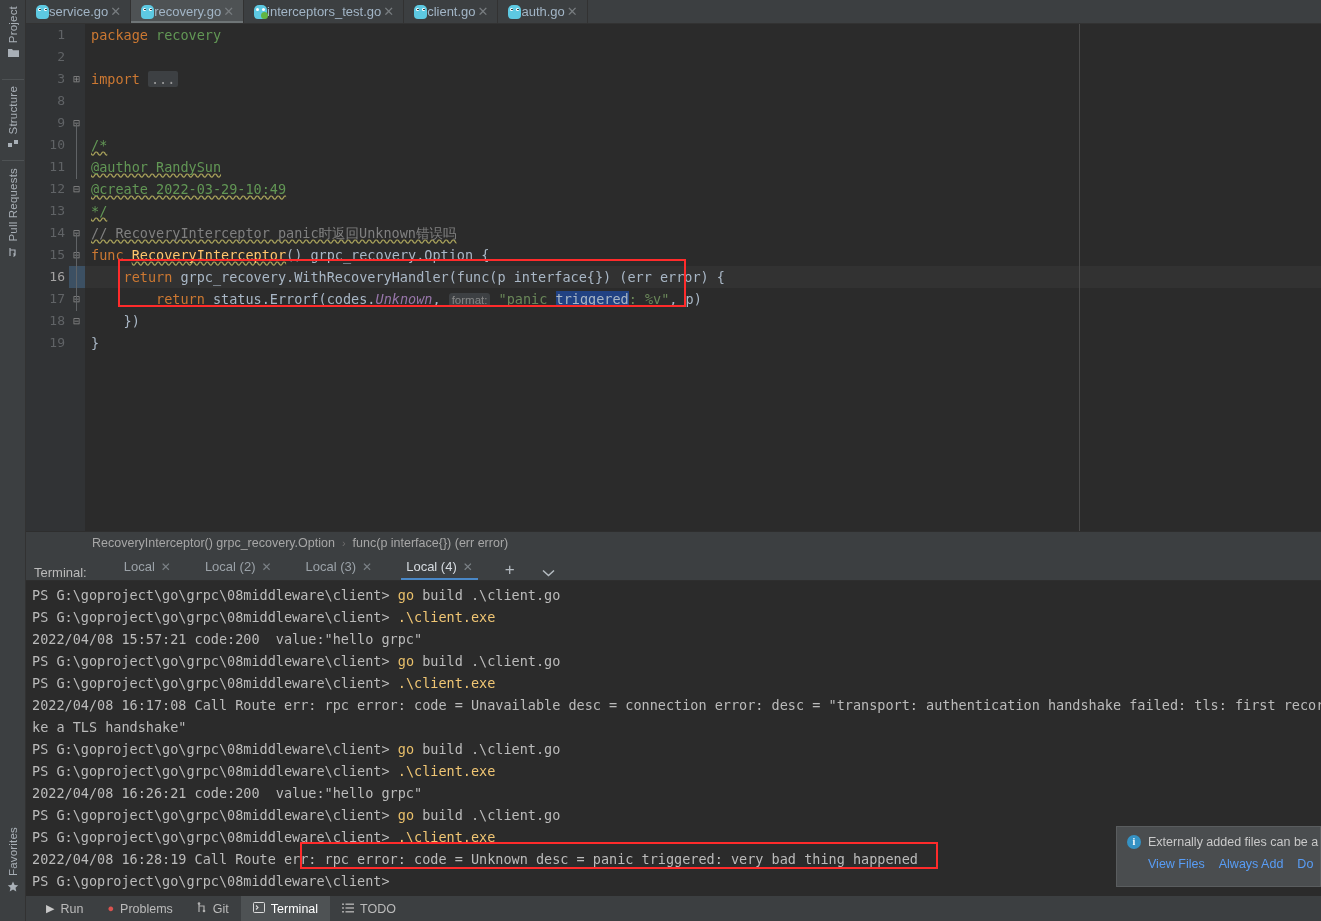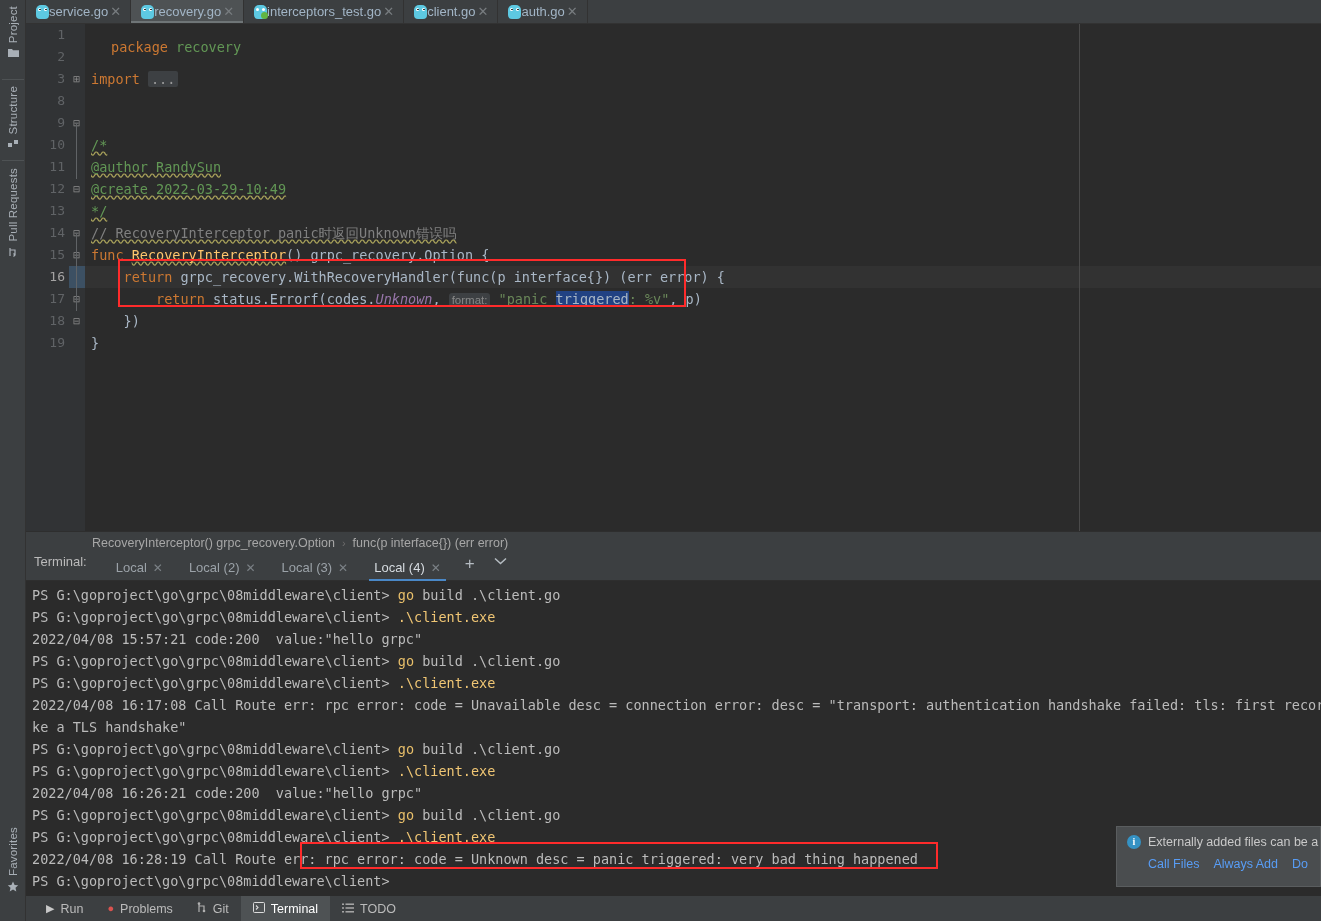--- a/index.html
+++ b/index.html
@@ -134,22 +134,22 @@
     position: absolute; left: 26px; top: 531px; width: 1295px; height: 23px;
     background: #3c3f41; display: flex; align-items: center;
     padding-left: 66px; font-size: 12.5px; color: #a7a7a7; gap: 7px;
     border-top: 1px solid #2e2e2e;
   }
   .crumb-sep { color: #6d6d6d; font-size: 11px; }
 
   
   .term-tabs {
     position: absolute; left: 26px; top: 554px; width: 1295px; height: 27px;
-    background: #3c3f41; display: flex; align-items: flex-start;
-    padding-left: 8px; gap: 4px; border-bottom: 1px solid #2e2e2e;
+    background: #3c3f41; display: flex; align-items: flex-end;
+    padding-left: 8px; gap: 12px; border-bottom: 1px solid #2e2e2e;
   }
   .term-label { font-size: 13px; color: #bbbbbb; margin-right: 14px; }
   .tt {
     display: flex; align-items: center; gap: 6px; height: 27px;
     padding: 0 11px; font-size: 13px; color: #9ba2a8; position: relative;
     cursor: default;
   }
   .tt.sel { color: #d6dbe0; }
   .tt.sel::after {
     content:""; position:absolute; left:6px; right:6px; bottom:0;
@@ -308,21 +308,21 @@
       <div class="fold" style="top:264px;">⊟</div>
       <div class="fold" style="top:286px;">⊟</div>
       <div class="fold-bar" style="top:99px;  height:56px;"></div>
       <div class="fold-bar" style="top:209px; height:78px;"></div>
     </div>
 
     <div class="code-area">
       <div class="cur-line-bg" style="top:242px;"></div>
       <div class="margin-guide" style="left:994px;"></div>
 
-      <div class="cline" style="top:12px;margin-left:20px;"><span class="kw">package</span> <span class="doc">recovery</span></div>
+      <div class="cline" style="top:0px;"><span class="kw">package</span> <span class="doc">recovery</span></div>
 
       <div class="cline" style="top:44px;"><span class="kw">import</span> <span class="fold-chip">...</span></div>
 
       <div class="cline doc" style="top:110px;"><span class="wavy">/*</span></div>
       <div class="cline doc" style="top:132px;"><span class="wavy">@author RandySun</span></div>
       <div class="cline doc" style="top:154px;"><span class="wavy">@create 2022-03-29-10:49</span></div>
       <div class="cline doc" style="top:176px;"><span class="wavy">*/</span></div>
       <div class="cline cmt" style="top:198px;"><span class="wavy">// RecoveryInterceptor panic时返回Unknown错误吗</span></div>
 
       <div class="cline" style="top:220px;"><span class="kw">func</span> <span class="fn wavy">RecoveryInterceptor</span><span>() grpc_recovery.Option {</span></div>
@@ -388,21 +388,21 @@
   </div>
 
   <div class="redbox" style="left:300px; top:842px; width:638px; height:27px;"></div>
 
   <div class="notif">
     <div class="notif-row1">
       <span class="info-icon">i</span>
       <span class="notif-text">Externally added files can be a</span>
     </div>
     <div class="notif-actions">
-      <span class="notif-link">Call Files</span>
+      <span class="notif-link">View Files</span>
       <span class="notif-link">Always Add</span>
       <span class="notif-link">Do</span>
     </div>
   </div>
 
   <div class="statusbar">
     <div class="sb">
       <span class="sb-ico ico-run">▶</span>
       <span>Run</span>
     </div>

